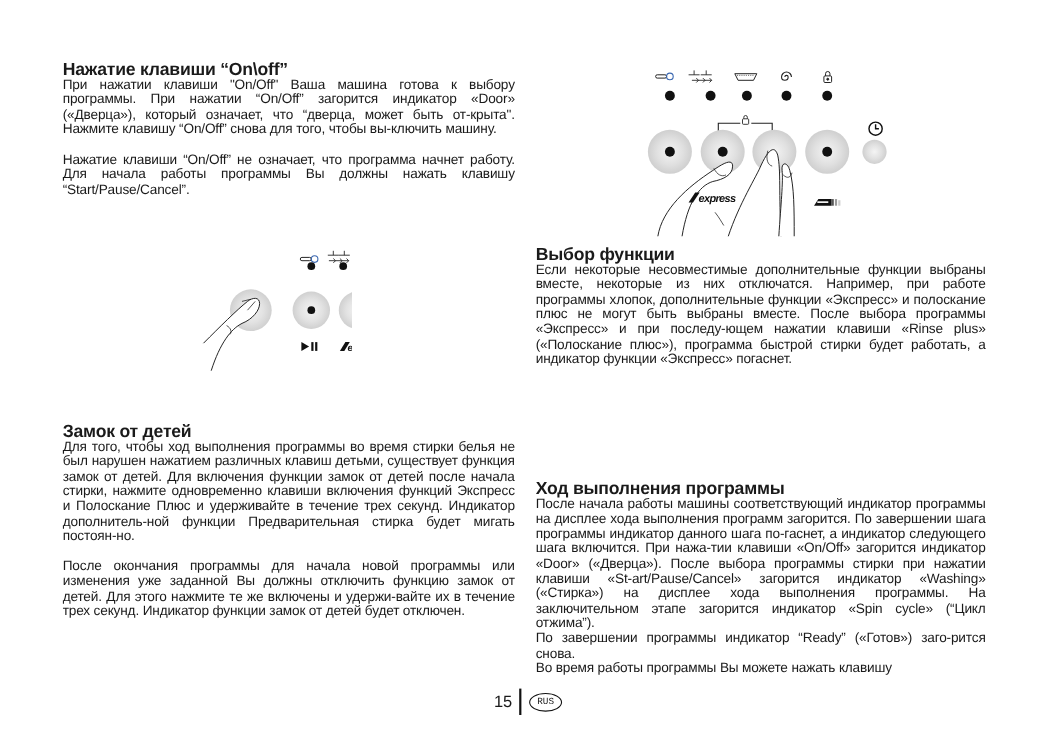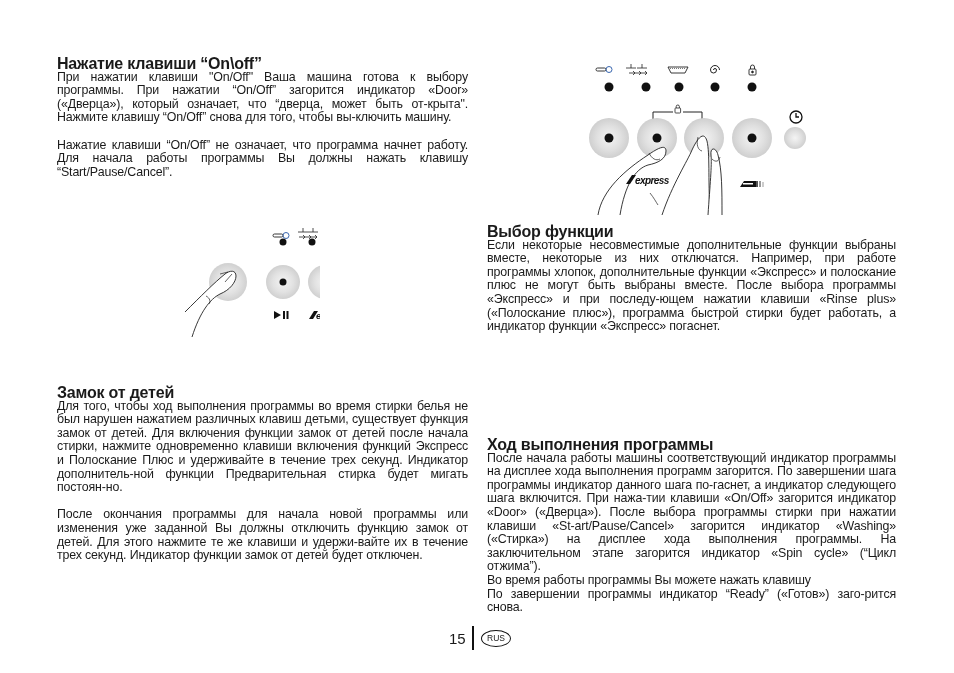--- a/index.html
+++ b/index.html
@@ -12,21 +12,21 @@
     .gap { height:13.6px; }
     #left1 { left:57px; top:57px; width:411px; }
     #left2 { left:57px; top:352px; width:411px;margin-top:34px; }
     #right1 { left:487px; top:225px; width:409px; }
     #right2 { left:487px; top:426px; width:409px;margin-top:12px; }
     svg { position:absolute; }
     #footer { position:absolute; left:0; top:626px; width:954px; height:28px; }
     #page-num { position:absolute; left:449px; top:4px; font-size:15px; }
     #page-sep { position:absolute; left:472px; top:0; width:2px; height:24px; background:#111; }
     #lang-badge { position:absolute; left:481px; top:4px; width:28px; height:15px; border:1.3px solid #111;
-      border-radius:50%; font-size:8.5px; text-align:center; line-height:15px; }
+      border-radius:50%; font-size:8.5px; text-align:center; line-height:15px;font-family:Liberation Mono, monospace; }
   </style>
 </head>
 <body>
 
 <div class="col" id="left1">
   <h3>Нажатие клавиши “On\off”</h3>
   <p>При нажатии клавиши "On/Off" Ваша машина готова к выбору программы. При нажатии “On/Off” загорится индикатор «Door» («Дверца»), который означает, что “дверца, может быть от-крыта". Нажмите клавишу “On/Off” снова для того, чтобы вы-ключить машину.</p>
   <div class="gap"></div>
   <p class="ragged">Нажатие  клавиши “On/Off” не означает, что программа начнет работу. Для начала работы программы Вы должны нажать клавишу “Start/Pause/Cancel”.</p>
 </div>
@@ -75,21 +75,21 @@
       <polygon points="0,8 5,0 9,0 4,8" fill="#111"></polygon>
       <text x="7" y="8" font-size="9" font-style="italic" font-weight="bold" font-family="Liberation Sans, sans-serif" fill="#111">e</text>
     </g>
   </g>
 </svg>
 
 <div class="col" id="left2">
   <h3>Замок от детей</h3>
   <p>Для того, чтобы ход выполнения программы во время стирки белья не был нарушен нажатием различных клавиш детьми, существует функция замок от детей. Для включения функции замок от детей после начала стирки, нажмите одновременно клавиши включения функций Экспресс и Полоскание Плюс и удерживайте в течение трех секунд. Индикатор дополнитель-ной функции Предварительная стирка будет мигать постоян-но.</p>
   <div class="gap"></div>
-  <p>После окончания программы для начала новой программы или изменения уже заданной Вы должны отключить функцию замок от детей. Для этого нажмите те же клавиши и удержи-вайте их в течение трех секунд. Индикатор функции замок от детей будет отключен.</p>
+  <p>После окончания программы для начала новой программы или изменения уже заданной Вы должны отключить функцию замок от детей. Для этого нажмите те же включены и удержи-вайте их в течение трех секунд. Индикатор функции замок от детей будет отключен.</p>
 </div>
 
 <svg style="left:580px;top:55px;" width="240" height="160" viewBox="0 0 240 160">
   <defs>
     <radialGradient id="btnGrad2" cx="50%" cy="50%" r="50%">
       <stop offset="0%" stop-color="#f4f4f4"></stop>
       <stop offset="60%" stop-color="#e0e0e0"></stop>
       <stop offset="100%" stop-color="#cfcfcf"></stop>
     </radialGradient>
   </defs>
@@ -163,21 +163,21 @@
 </svg>
 
 <div class="col" id="right1">
   <h3>Выбор функции</h3>
   <p class="ragged">Если некоторые несовместимые дополнительные функции выбраны вместе, некоторые из них отключатся. Например, при работе программы хлопок, дополнительные функции «Экспресс» и полоскание плюс не могут быть выбраны вместе. После выбора программы «Экспресс» и при последу-ющем нажатии клавиши «Rinse plus» («Полоскание плюс»), программа быстрой стирки будет работать, а индикатор функции «Экспресс» погаснет.</p>
 </div>
 
 <div class="col" id="right2">
   <h3>Ход выполнения программы</h3>
   <p>После начала работы машины соответствующий индикатор программы на дисплее хода выполнения программ загорится. По завершении шага программы индикатор данного шага по-гаснет, а индикатор следующего шага включится. При нажа-тии клавиши «On/Off» загорится индикатор «Door» («Дверца»). После выбора программы стирки при нажатии клавиши «St-art/Pause/Cancel» загорится индикатор «Washing» («Стирка») на дисплее хода выполнения программы. На заключительном этапе загорится индикатор «Spin cycle» (“Цикл отжима”).</p>
+  <p class="ragged">По завершении программы индикатор “Ready” («Готов») заго-рится снова.</p>
   <p class="ragged">Во время работы программы Вы можете нажать клавишу</p>
-  <p class="ragged">По завершении программы индикатор “Ready” («Готов») заго-рится снова.</p>
 </div>
 
 <div id="footer">
   <span id="page-num">15</span>
   <span id="page-sep"></span>
   <span id="lang-badge">RUS</span>
 </div>
 
 </body></html>

